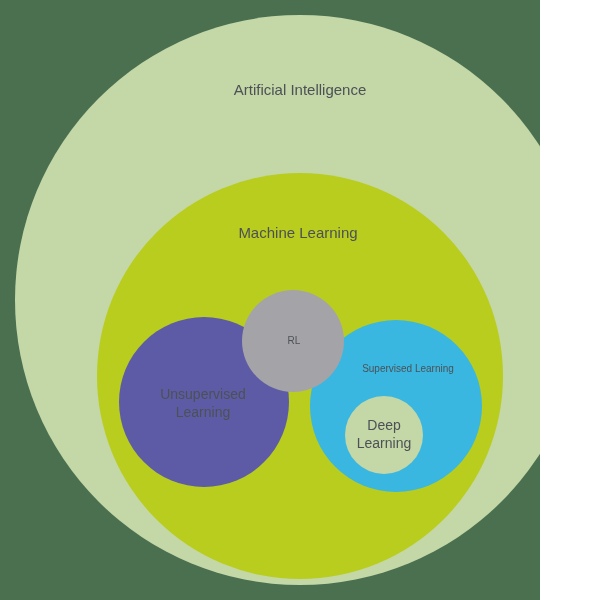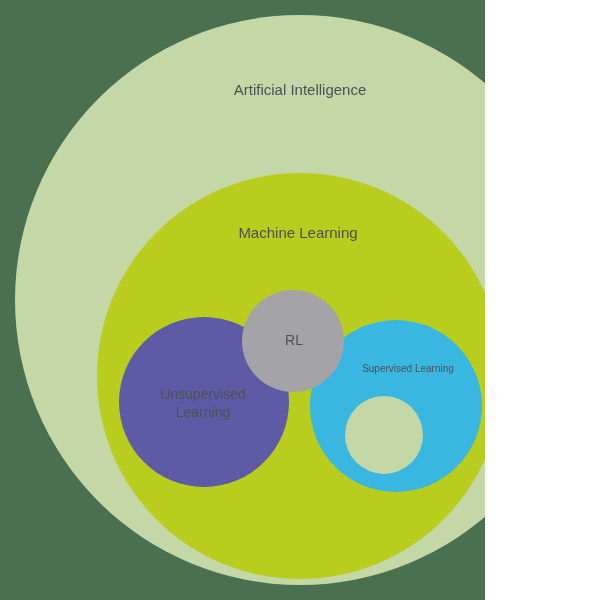--- a/index.html
+++ b/index.html
@@ -1,21 +1,21 @@
 <!DOCTYPE html>
 <html><head>
 <meta charset="utf-8">
 <style>
   html, body {
     margin: 0;
     padding: 0;
   }
   .canvas {
     position: relative;
-    width: 485px;
+    width: 540px;
     height: 600px;
     overflow: hidden;
     font-family: "Liberation Sans", "DejaVu Sans", sans-serif;
   }
   .circle {
     position: absolute;
     border-radius: 50%;
   }
   .c-ai { left: 15px;  top: 15px;  width: 570px; height: 570px; }
   .c-ml { left: 97px;  top: 173px; width: 406px; height: 406px; }
@@ -27,21 +27,21 @@
   .label {
     position: absolute;
     transform: translate(-50%, -50%);
     text-align: center;
     font-weight: 400;
   }
   .nowrap { white-space: nowrap; }
   .l-ai { left: 300px; top: 89px;  font-size: 15px; }
   .l-ml { left: 298px; top: 232px; font-size: 15px; }
   .l-un { left: 203px; top: 403px; width: 120px; font-size: 14px; line-height: 18px; }
-  .l-rl { left: 294px; top: 340px; font-size: 14px; }
+  .l-rl { left: 294px; top: 340px; font-size: 10px; }
   .l-su { left: 408px; top: 369px; width: 100px; font-size: 10px; line-height: 18px; }
   .l-dp { left: 384px; top: 434px; width: 74px;  font-size: 14px; line-height: 18px; }
 </style>
 </head>
 <body>
 
 <div class="canvas" style="background-color: rgb(74, 112, 80);">
 
   <div class="circle c-ai" style="background-color: rgb(196, 215, 167);"></div>
 
@@ -58,13 +58,14 @@
   <div class="label l-ai nowrap" style="color: rgb(77, 81, 86);">Artificial Intelligence</div>
 
   <div class="label l-un" style="color: rgb(77, 81, 86);">Unsupervised Learning</div>
 
   <div class="label l-ml nowrap" style="color: rgb(77, 81, 86);">Machine Learning</div>
 
   <div class="label l-rl nowrap" style="color: rgb(77, 81, 86);">RL</div>
 
   <div class="label l-su" style="color: rgb(77, 81, 86);">Supervised Learning</div>
 
+  <div class="label l-dp" style="color: rgb(77, 81, 86);">Deep Learning</div>
 </div>
 
 </body></html>

